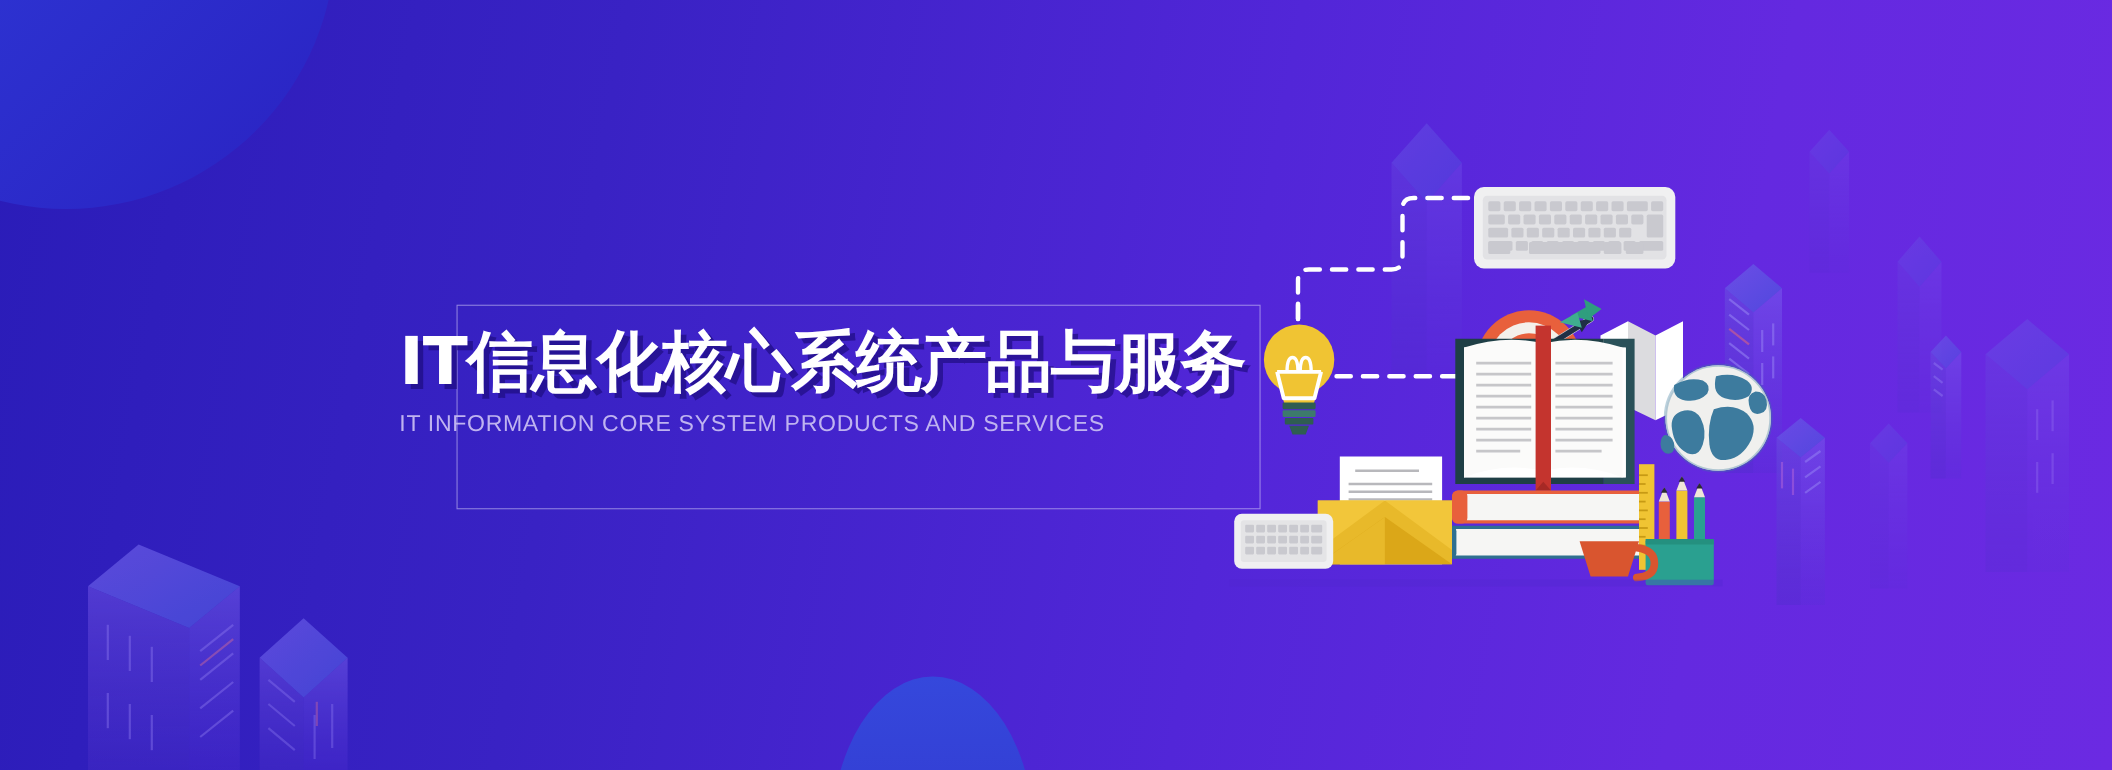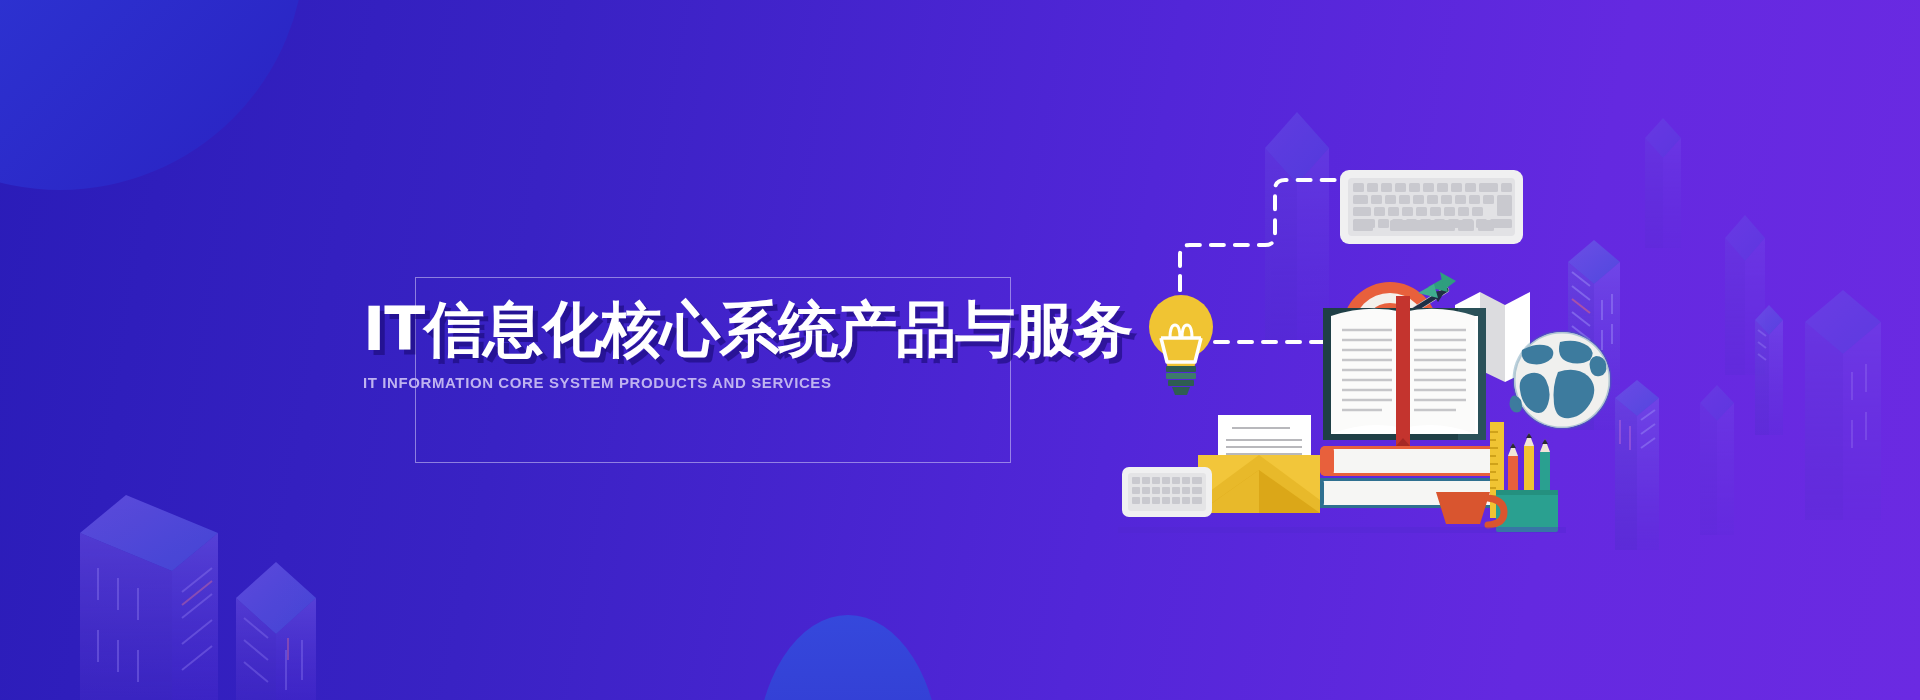--- a/index.html
+++ b/index.html
@@ -9,35 +9,35 @@
     background:#3a1fc4;
   }
   #banner {
     position:relative; width:1920px; height:700px; overflow:hidden;
     background:linear-gradient(100deg,#2a1cb8 0%,#3922c4 28%,#5226d8 58%,#6429e0 80%,#6b2ae2 100%);
   }
   .layer { position:absolute; top:0; left:0; width:1920px; height:700px; }
   svg.layer { display:block; }
 
   
-  #text-block { position:absolute; left:415px; top:277px; width:596px; height:186px;border-radius:30px; }
+  #text-block { position:absolute; left:415px; top:277px; width:731px; height:186px;border-radius:30px; }
   #frame {
     position:absolute; inset:0;
     border:1px solid rgba(214,206,248,0.55);
   }
   #headline {
     position:absolute; left:-52px; top:22px; width:760px;
     font-size:60px; font-weight:bold; color:#ffffff;
     letter-spacing:-1px; white-space:nowrap; line-height:1;
     text-shadow: 5px 5px 0 rgba(26,10,120,0.62);
     font-family:"DejaVu Sans","Liberation Sans",sans-serif;
   }
   #subtitle {
     position:absolute; left:-52px; top:97px; width:760px;
-    font-size:15px; font-weight:700; color:#bfb3f0;
+    font-size:21px; font-weight:400; color:#bfb3f0;
     letter-spacing:0.6px; white-space:nowrap;
   }
 </style>
 </head>
 <body>
 
 <div id="banner">
 
   <svg class="layer" viewBox="0 0 1920 700" xmlns="http://www.w3.org/2000/svg">
     <defs>

